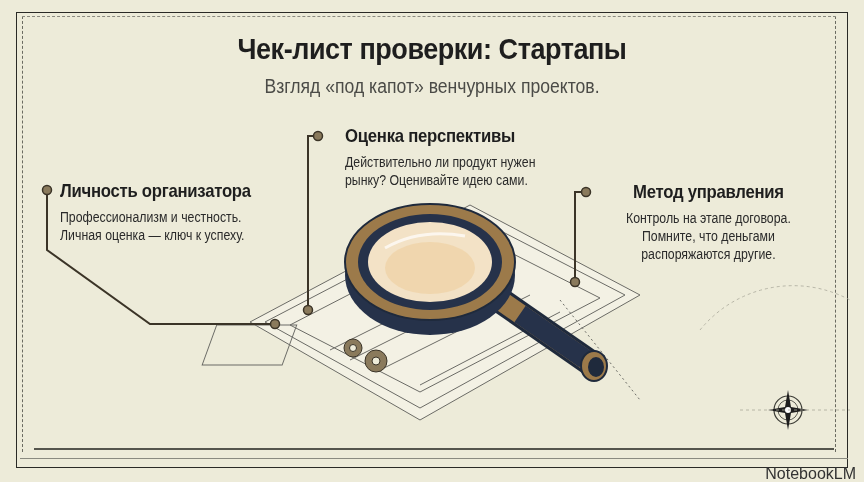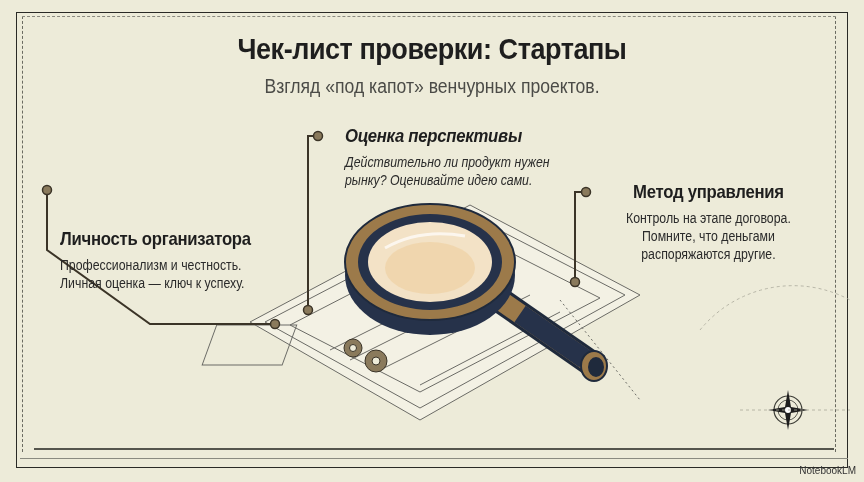--- a/index.html
+++ b/index.html
@@ -7,21 +7,21 @@
   .frame{position:absolute;left:16px;top:12px;width:832px;height:456px;border:1.5px solid #2a2a26;box-sizing:border-box;}
   .frame-inner{position:absolute;left:22px;top:16px;width:814px;height:436px;border-left:1px dashed #6a6a60;border-top:1px dashed #8a8a80;border-right:1px dashed #6a6a60;box-sizing:border-box;}
   .bottom-rule{position:absolute;left:34px;top:448px;width:800px;height:2px;background:#55554d;}
   .bottom-rule2{position:absolute;left:20px;top:458px;width:828px;height:1px;background:#8a8a80;}
   .title{position:absolute;left:0;top:32px;width:864px;text-align:center;font-weight:bold;font-size:30px;color:#1e1e1e;letter-spacing:-0.5px;transform:scaleX(0.9);}
   .subtitle{position:absolute;left:0;top:75px;width:864px;text-align:center;font-size:20px;color:#4b4b47;transform:scaleX(0.88);}
   .card{position:absolute;}
   .card h3{margin:0;font-size:19px;font-weight:bold;color:#1e1e1e;letter-spacing:-0.3px;transform-origin:left;transform:scaleX(0.88);white-space:nowrap;}
   .card p{margin:6px 0 0 0;font-size:14px;line-height:18px;color:#2a2a2a;transform-origin:left;transform:scaleX(0.88);white-space:pre-line;}
   svg.art{position:absolute;left:0;top:0;}
-  .brand{position:absolute;right:8px;top:465px;font-size:10px;color:#333;}
+  .brand{position:absolute;right:8px;top:465px;font-size:16px;color:#333;}
 </style>
 </head>
 <body>
 
 <div class="frame"></div>
 <div class="frame-inner"></div>
 <div class="bottom-rule"></div>
 <div class="bottom-rule2"></div>
 
 <div class="title">Чек-лист проверки: Стартапы</div>
@@ -82,26 +82,26 @@
     <circle r="10" fill="none" stroke="#3a3a34" stroke-width="0.8"></circle>
     <polygon points="0,-20 3,-3 20,0 3,3 0,20 -3,3 -20,0 -3,-3" fill="#1e1e1e"></polygon>
     <circle r="3" fill="#fff"></circle>
   </g>
   <g stroke="#aaa89a" stroke-width="0.8" fill="none" stroke-dasharray="3,3">
     <path d="M700,330 A120,120 0 0,1 850,300"></path>
     <line x1="740" y1="410" x2="850" y2="410"></line>
   </g>
 </svg>
 
-<div class="card" style="left:60px;top:180px;margin-top:48px;">
+<div class="card" style="left:60px;top:180px;">
   <h3>Личность организатора</h3>
   <p>Профессионализм и честность.
 Личная оценка — ключ к успеху.</p>
 </div>
-<div class="card" style="left:345px;top:125px;font-style:italic;">
+<div class="card" style="left:345px;top:125px;">
   <h3>Оценка перспективы</h3>
   <p>Действительно ли продукт нужен
 рынку? Оценивайте идею сами.</p>
 </div>
 <div class="card" style="left:626px;top:181px;text-align:center;">
   <h3>Метод управления</h3>
   <p>Контроль на этапе договора.
 Помните, что деньгами
 распоряжаются другие.</p>
 </div>

